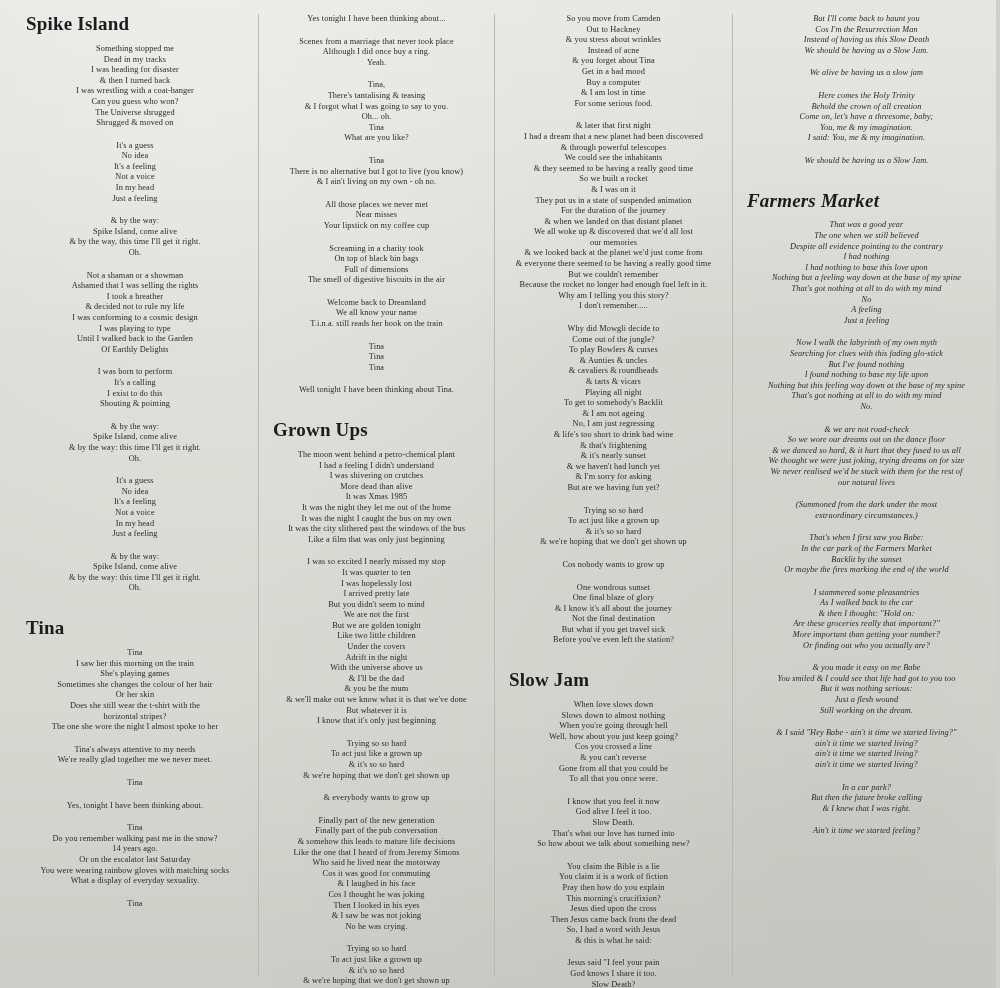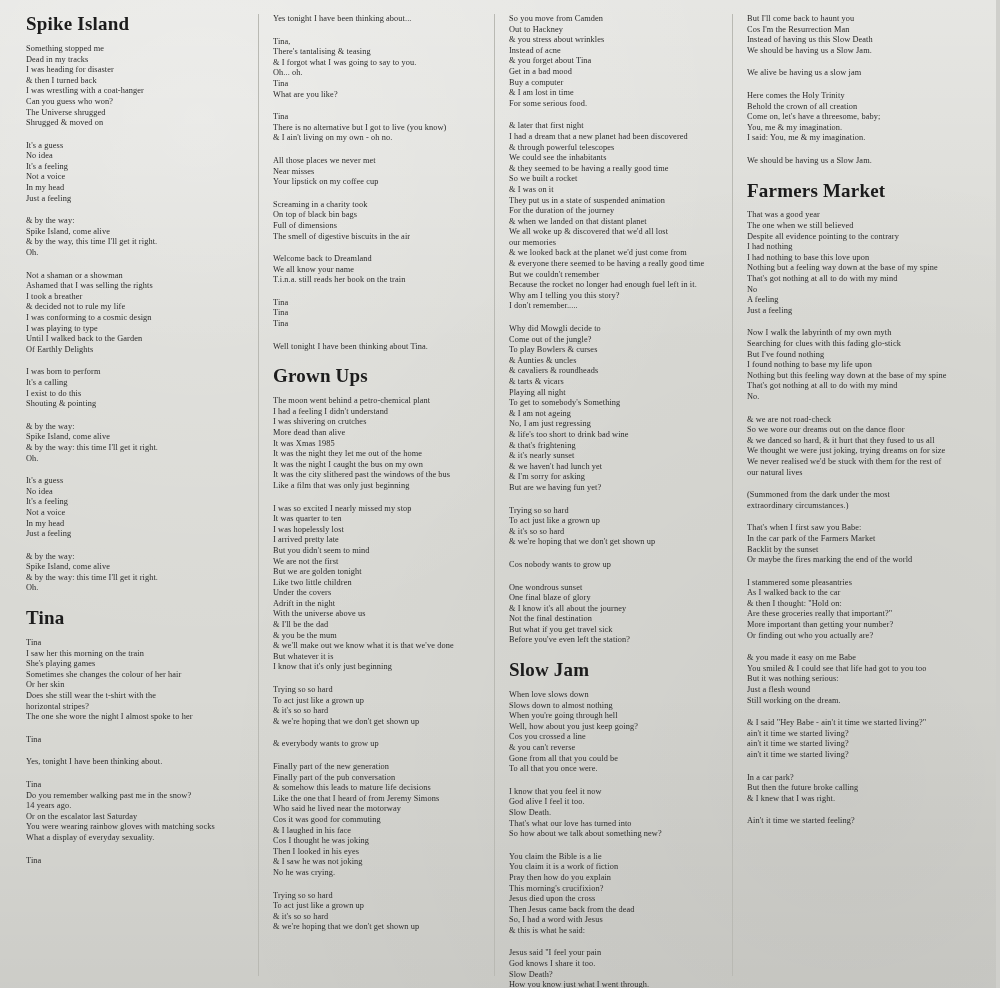--- a/index.html
+++ b/index.html
@@ -41,43 +41,44 @@
     align-items: stretch;
   }
   .col {
     box-sizing: border-box;
     padding: 0 14px;
     flex: 0 0 auto;
   }
   .col.c1 { width: 248px; padding-left: 16px; }
   .col.c2 { width: 236px; border-left: 1px solid #b9b9b3; }
   .col.c3 { width: 238px; border-left: 1px solid #b9b9b3; }
-  .col.c4 { width: 268px; border-left: 1px solid #b9b9b3; }
+  .col.c4 { width: 268px; border-left: 1px solid #b9b9b3; font-style: italic; }
 
   h2.song-title {
     font-family: "Liberation Serif", serif;
     font-weight: bold;
     font-size: 19px;
     letter-spacing: 0.2px;
     color: #1c1c1c;
     margin: 0 0 10px 0;
     line-height: 1.05;
   }
   .block {
     margin: 0 0 12px 0;
+    text-align: center;
   }
   .line {
     font-size: 8.3px;
     line-height: 10.6px;
     color: #2a2a2a;
     white-space: pre-wrap;
     letter-spacing: 0.1px;
   }
   .song { margin-bottom: 14px; }
-  .title-gap { margin-top: 14px; }
+  .title-gap { margin-top: 24px; }
 </style>
 </head>
 <body>
 
 <div id="sheet">
   <div class="columns">
 
     <div class="col c1">
       <div class="song">
         <h2 class="song-title">Spike Island</h2>
@@ -149,20 +150,24 @@
           <div class="line">Tina</div>
           <div class="line">I saw her this morning on the train</div>
           <div class="line">She's playing games</div>
           <div class="line">Sometimes she changes the colour of her hair</div>
           <div class="line">Or her skin</div>
           <div class="line">Does she still wear the t-shirt with the</div>
           <div class="line">horizontal stripes?</div>
           <div class="line">The one she wore the night I almost spoke to her</div>
         </div>
         <div class="block">
+          <div class="line">Tina's always attentive to my needs</div>
+          <div class="line">We're really glad together me we never meet.</div>
+        </div>
+        <div class="block">
           <div class="line">Tina</div>
         </div>
         <div class="block">
           <div class="line">Yes, tonight I have been thinking about.</div>
         </div>
         <div class="block">
           <div class="line">Tina</div>
           <div class="line">Do you remember walking past me in the snow?</div>
           <div class="line">14 years ago.</div>
           <div class="line">Or on the escalator last Saturday</div>
@@ -173,20 +178,25 @@
           <div class="line">Tina</div>
 
         </div>
       </div>
     </div>
 
     <div class="col c2">
       <div class="song">
         <div class="block">
           <div class="line">Yes tonight I have been thinking about...</div>
+        </div>
+        <div class="block">
+          <div class="line">Scenes from a marriage that never took place</div>
+          <div class="line">Although I did once buy a ring.</div>
+          <div class="line">Yeah.</div>
         </div>
         <div class="block">
           <div class="line">Tina,</div>
           <div class="line">There's tantalising &amp; teasing</div>
           <div class="line">&amp; I forgot what I was going to say to you.</div>
           <div class="line">Oh... oh.</div>
           <div class="line">Tina</div>
           <div class="line">What are you like?</div>
         </div>
         <div class="block">
@@ -317,21 +327,21 @@
           <div class="line">I don't remember.....</div>
         </div>
         <div class="block">
           <div class="line">Why did Mowgli decide to</div>
           <div class="line">Come out of the jungle?</div>
           <div class="line">To play Bowlers &amp; curses</div>
           <div class="line">&amp; Aunties &amp; uncles</div>
           <div class="line">&amp; cavaliers &amp; roundheads</div>
           <div class="line">&amp; tarts &amp; vicars</div>
           <div class="line">Playing all night</div>
-          <div class="line">To get to somebody's Something</div>
+          <div class="line">To get to somebody's Backlit</div>
           <div class="line">&amp; I am not ageing</div>
           <div class="line">No, I am just regressing</div>
           <div class="line">&amp; life's too short to drink bad wine</div>
           <div class="line">&amp; that's frightening</div>
           <div class="line">&amp; it's nearly sunset</div>
           <div class="line">&amp; we haven't had lunch yet</div>
           <div class="line">&amp; I'm sorry for asking</div>
           <div class="line">But are we having fun yet?</div>
         </div>
         <div class="block">

